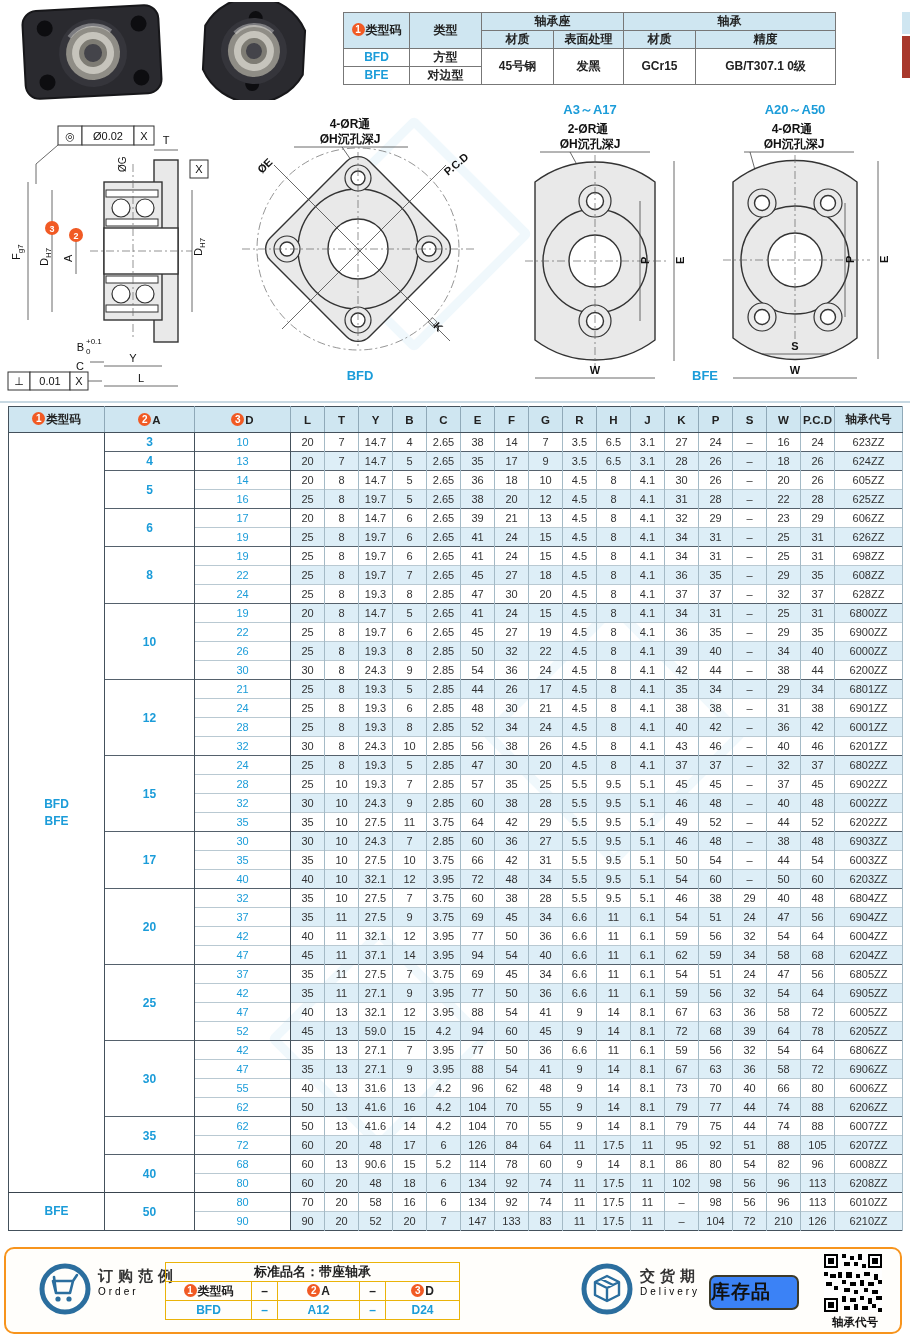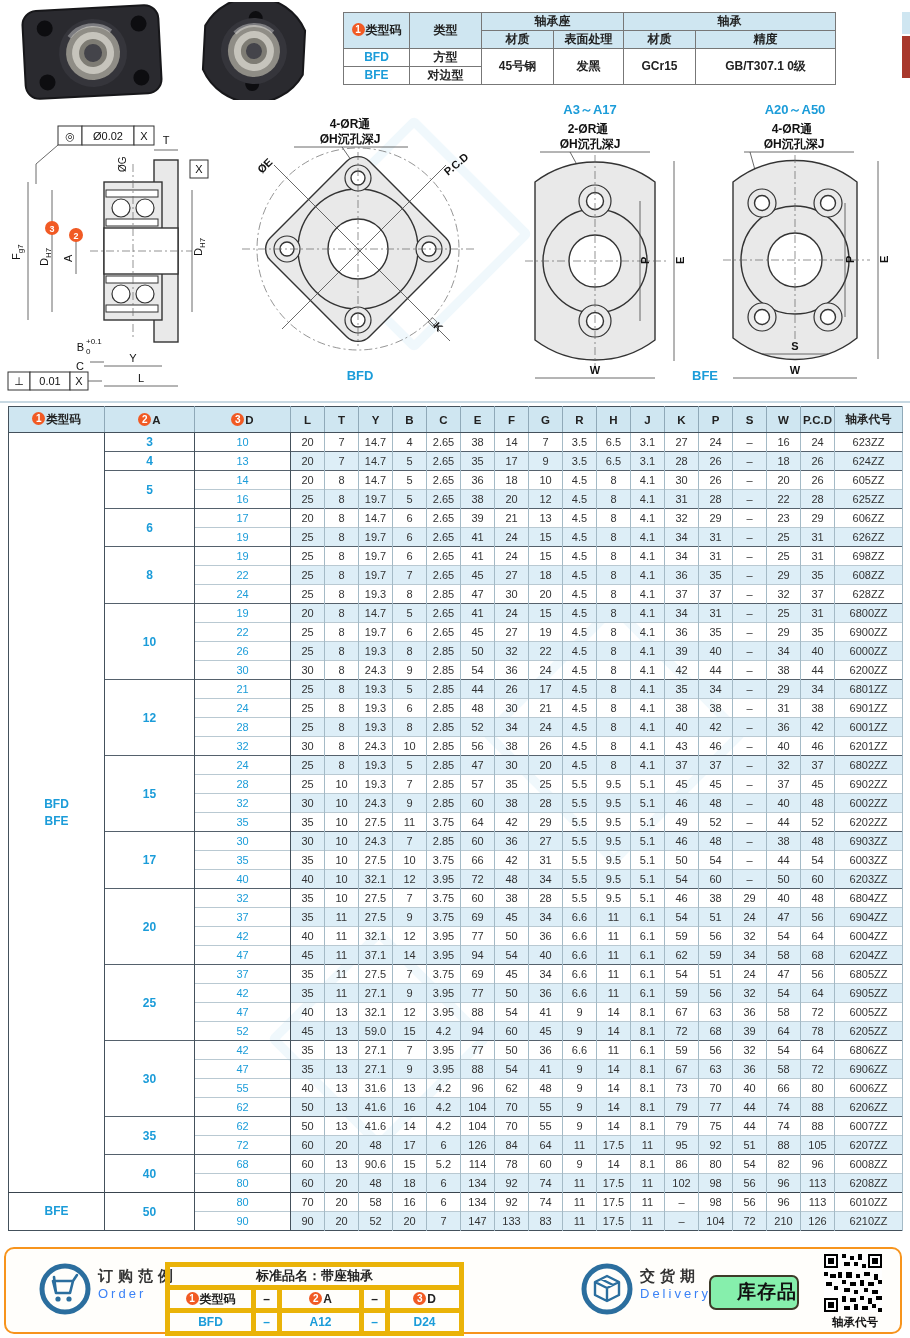--- a/index.html
+++ b/index.html
@@ -47,27 +47,27 @@
   #mainTable td.a-cell{color:#1b9cd9;font-weight:bold;font-size:12px;border-right:1px solid #44515c}
   #mainTable td.d-cell{color:#1b9cd9;border-right:1px solid #44515c}
   #mainTable tr td{border-top:1px solid #b9c9d2}
   #mainTable tr.gstart td{border-top:1px solid #55616c}
   #mainTable tr.cstart td{border-top:1.6px solid #39444e}
 
   
   #footer{position:absolute;left:4px;top:1247px;width:898px;height:87px;border:2.5px solid #f7941d;
           border-radius:10px;background:#fffefb;box-sizing:border-box}
   .ftitle-cn{font-size:15px;letter-spacing:5px;color:#333;font-weight:bold}
-  .ftitle-en{font-size:13px;letter-spacing:3px;color:#3b82f6}
+  .ftitle-en{font-size:10px;letter-spacing:3px;color:#000000}
   #orderTable{position:absolute;left:159px;top:13px;border-collapse:collapse;table-layout:fixed}
-  #orderTable td{border:5px solid #eab308;font-size:12px;font-weight:bold;text-align:center;
+  #orderTable td{border:1px solid #eab308;font-size:12px;font-weight:bold;text-align:center;
       height:18px;line-height:18px;padding:0;white-space:nowrap}
-  .stock-badge{position:absolute;left:703px;top:26px;width:86px;height:31px;background:#86efac;
+  .stock-badge{position:absolute;left:703px;top:26px;width:86px;height:31px;background:#3b82f6;
       border:2px solid #3d3a28;border-radius:7px;font-size:19px;font-weight:bold;color:#111;
-      text-align:right;line-height:30px;letter-spacing:1px}
+      text-align:left;line-height:30px;letter-spacing:1px}
   .qr-caption{position:absolute;left:806px;top:66px;width:86px;text-align:center;font-size:11.5px;color:#111;font-weight:bold}
 </style>
 </head>
 <body>
 
 <div class="wm" style="left:330px;top:150px;width:150px;height:150px"></div>
 <div class="wm" style="left:520px;top:640px;width:170px;height:170px"></div>
 <div class="wm" style="left:300px;top:960px;width:140px;height:140px"></div>
 <div class="edge-tab-blue"></div>
 <div class="edge-tab-red"></div>

